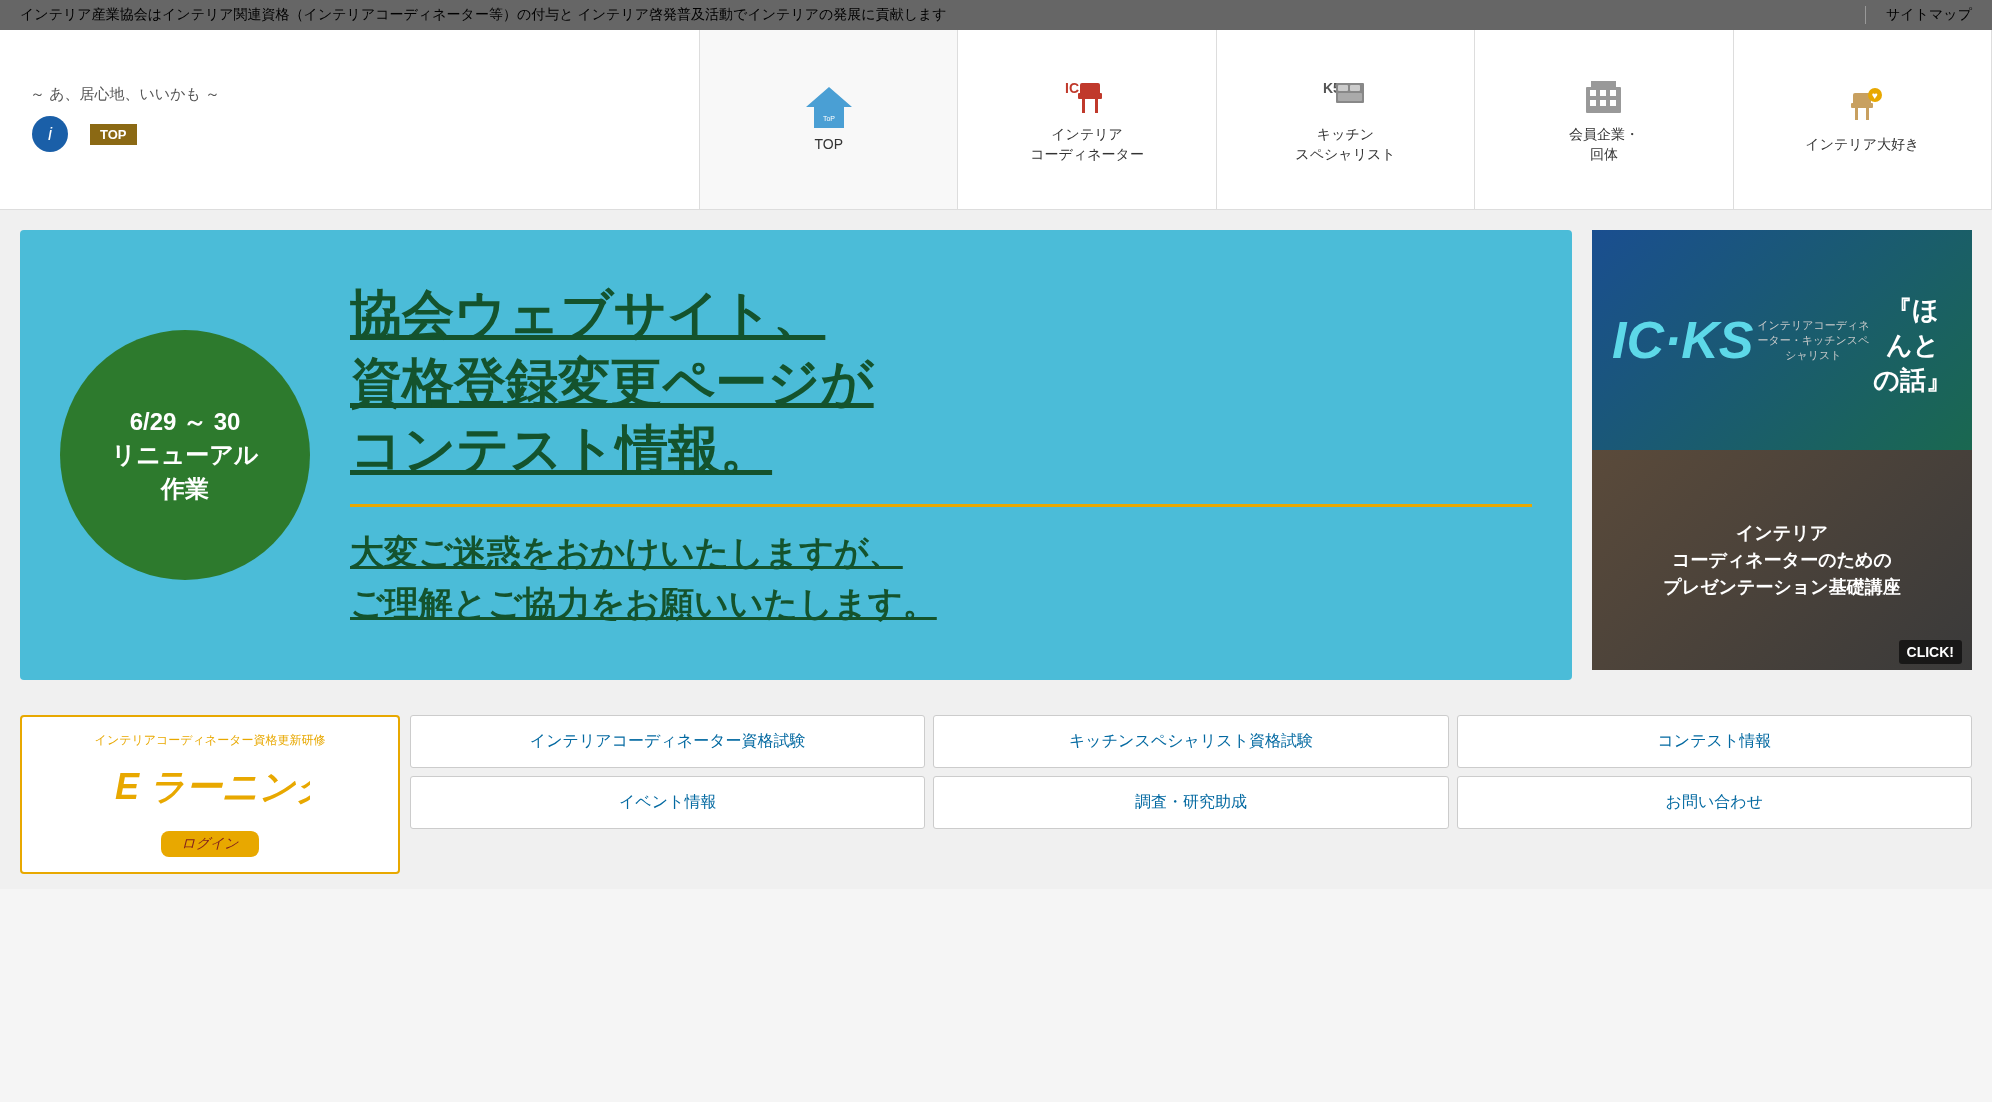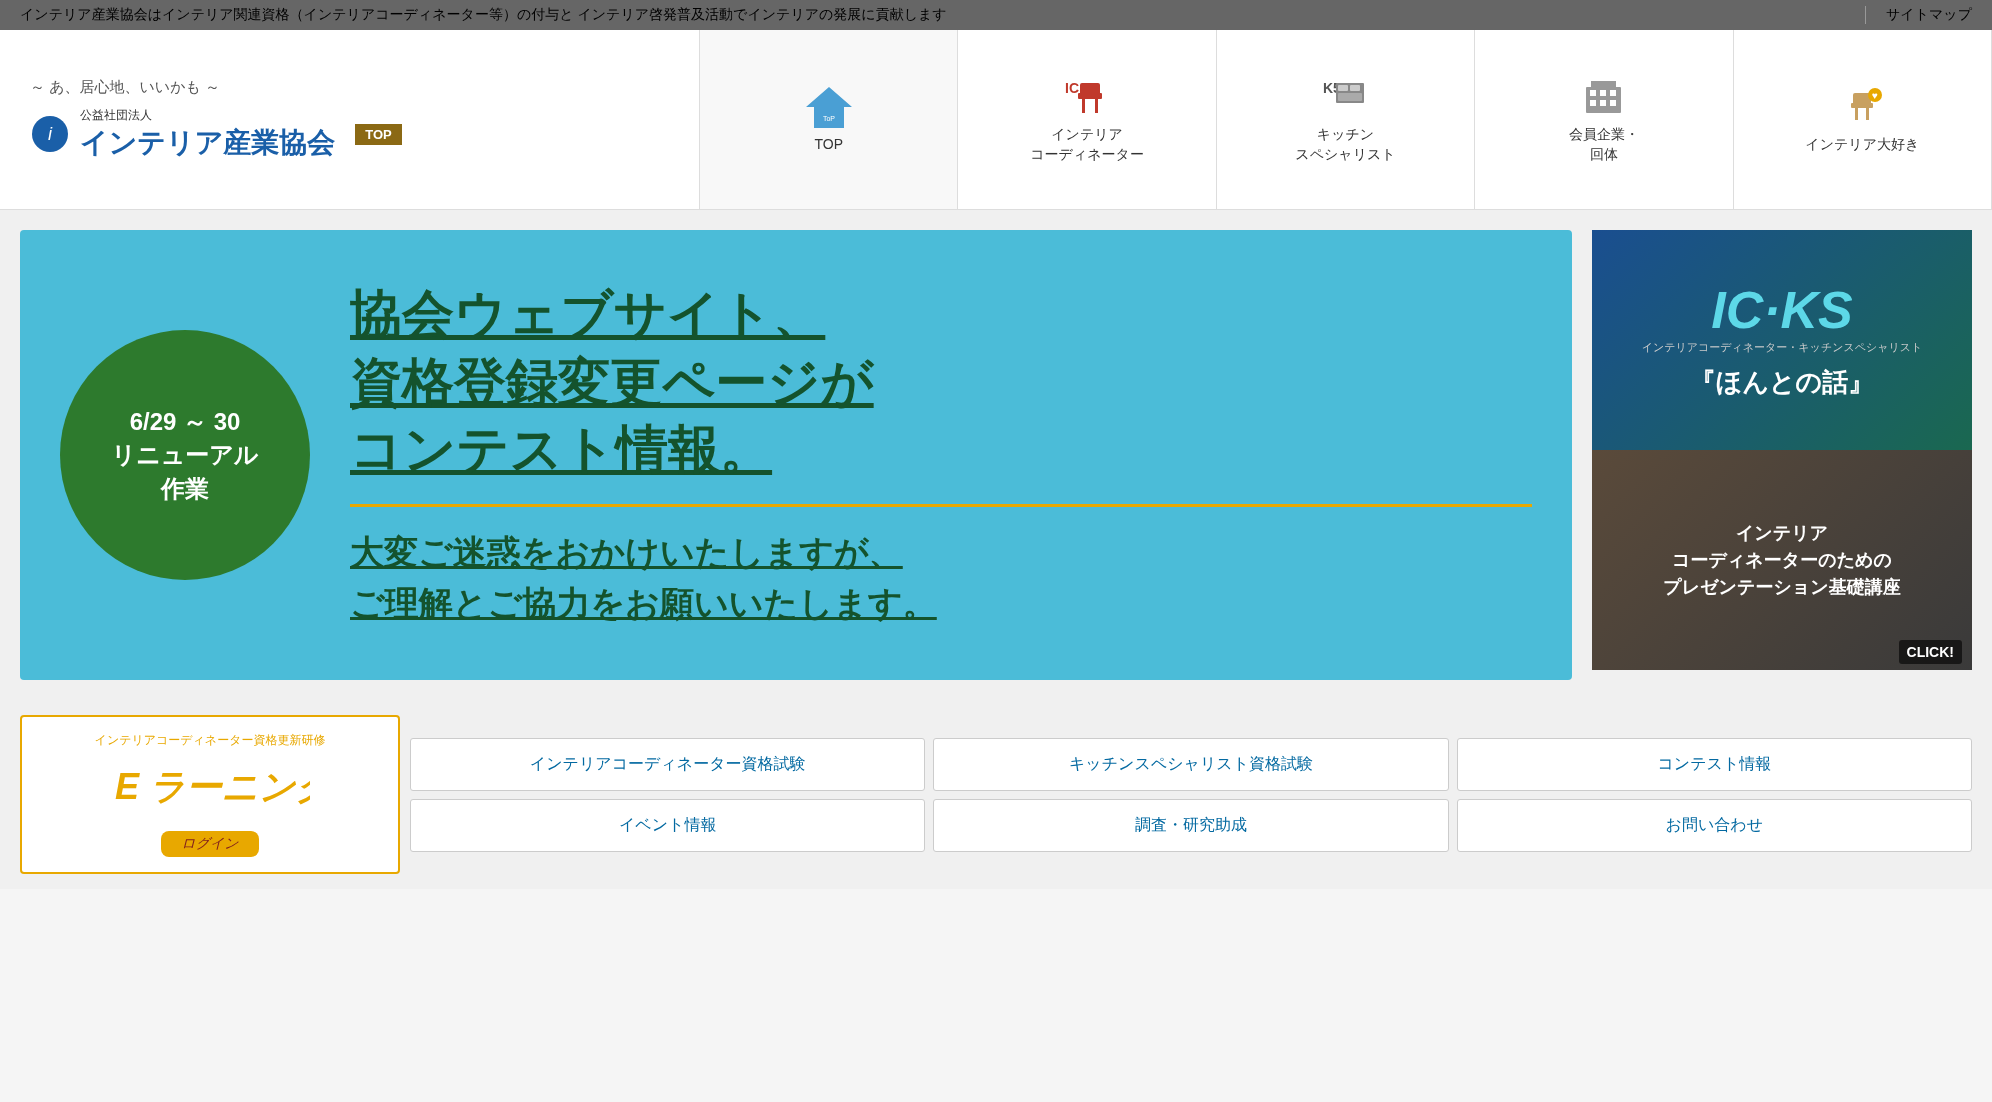--- a/index.html
+++ b/index.html
@@ -151,21 +151,21 @@
       width: 380px;
       margin-left: 20px;
       display: flex;
       flex-direction: column;
       gap: 0;
     }
     .banner-right-top {
       background: #1a5fa8;
       height: 220px;
       display: flex;
-      flex-direction: column;
+      flex-direction: row;
       align-items: center;
       justify-content: center;
       color: #fff;
       padding: 20px;
       position: relative;
       overflow: hidden;
     }
     .ic-ks-title {
       font-size: 52px;
       font-weight: bold;
@@ -214,21 +214,21 @@
       padding: 4px 8px;
       border-radius: 3px;
     }
 
     
     .bottom-section {
       display: flex;
       padding: 15px 20px;
       gap: 10px;
       background: #f0f0f0;
-      align-items: center;
+      align-items: flex-start;
     }
     .elearning-box {
       width: 380px;
       background: #fff;
       border: 2px solid #e8a800;
       border-radius: 4px;
       padding: 15px;
       display: flex;
       flex-direction: column;
       align-items: center;
@@ -287,24 +287,20 @@
 
 <div class="header">
   <div class="header-logo">
     <div class="logo-tagline">～ あ、居心地、いいかも ～</div>
     <div class="logo-org">
 
       <svg class="logo-icon" viewBox="0 0 40 40">
         <circle cx="20" cy="20" r="18" fill="#1a5fa8"></circle>
         <text x="20" y="26" text-anchor="middle" fill="white" font-size="18" font-style="italic" font-family="sans-serif">i</text>
       </svg>
-      <div class="logo-text-block">
-        <span class="logo-sub">公益社団法人</span>
-        <span class="logo-main">インテリア産業協会</span>
-      </div>
       <span class="logo-badge">TOP</span>
     </div>
   </div>
 
   <div class="header-nav">
 
     <div class="nav-item active">
       <div>
         <svg width="50" height="45" viewBox="0 0 50 45">
           <polygon points="25,2 48,22 40,22 40,43 10,43 10,22 2,22" fill="#4a9fd4"></polygon>

